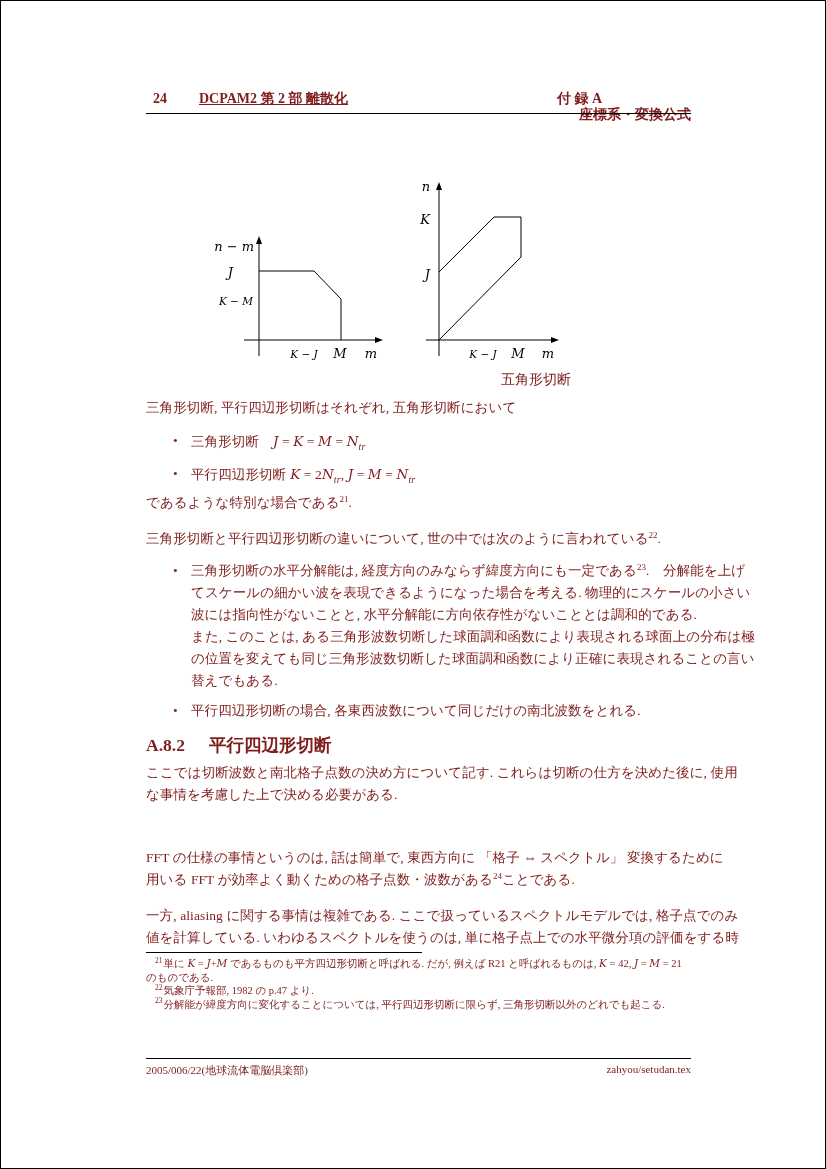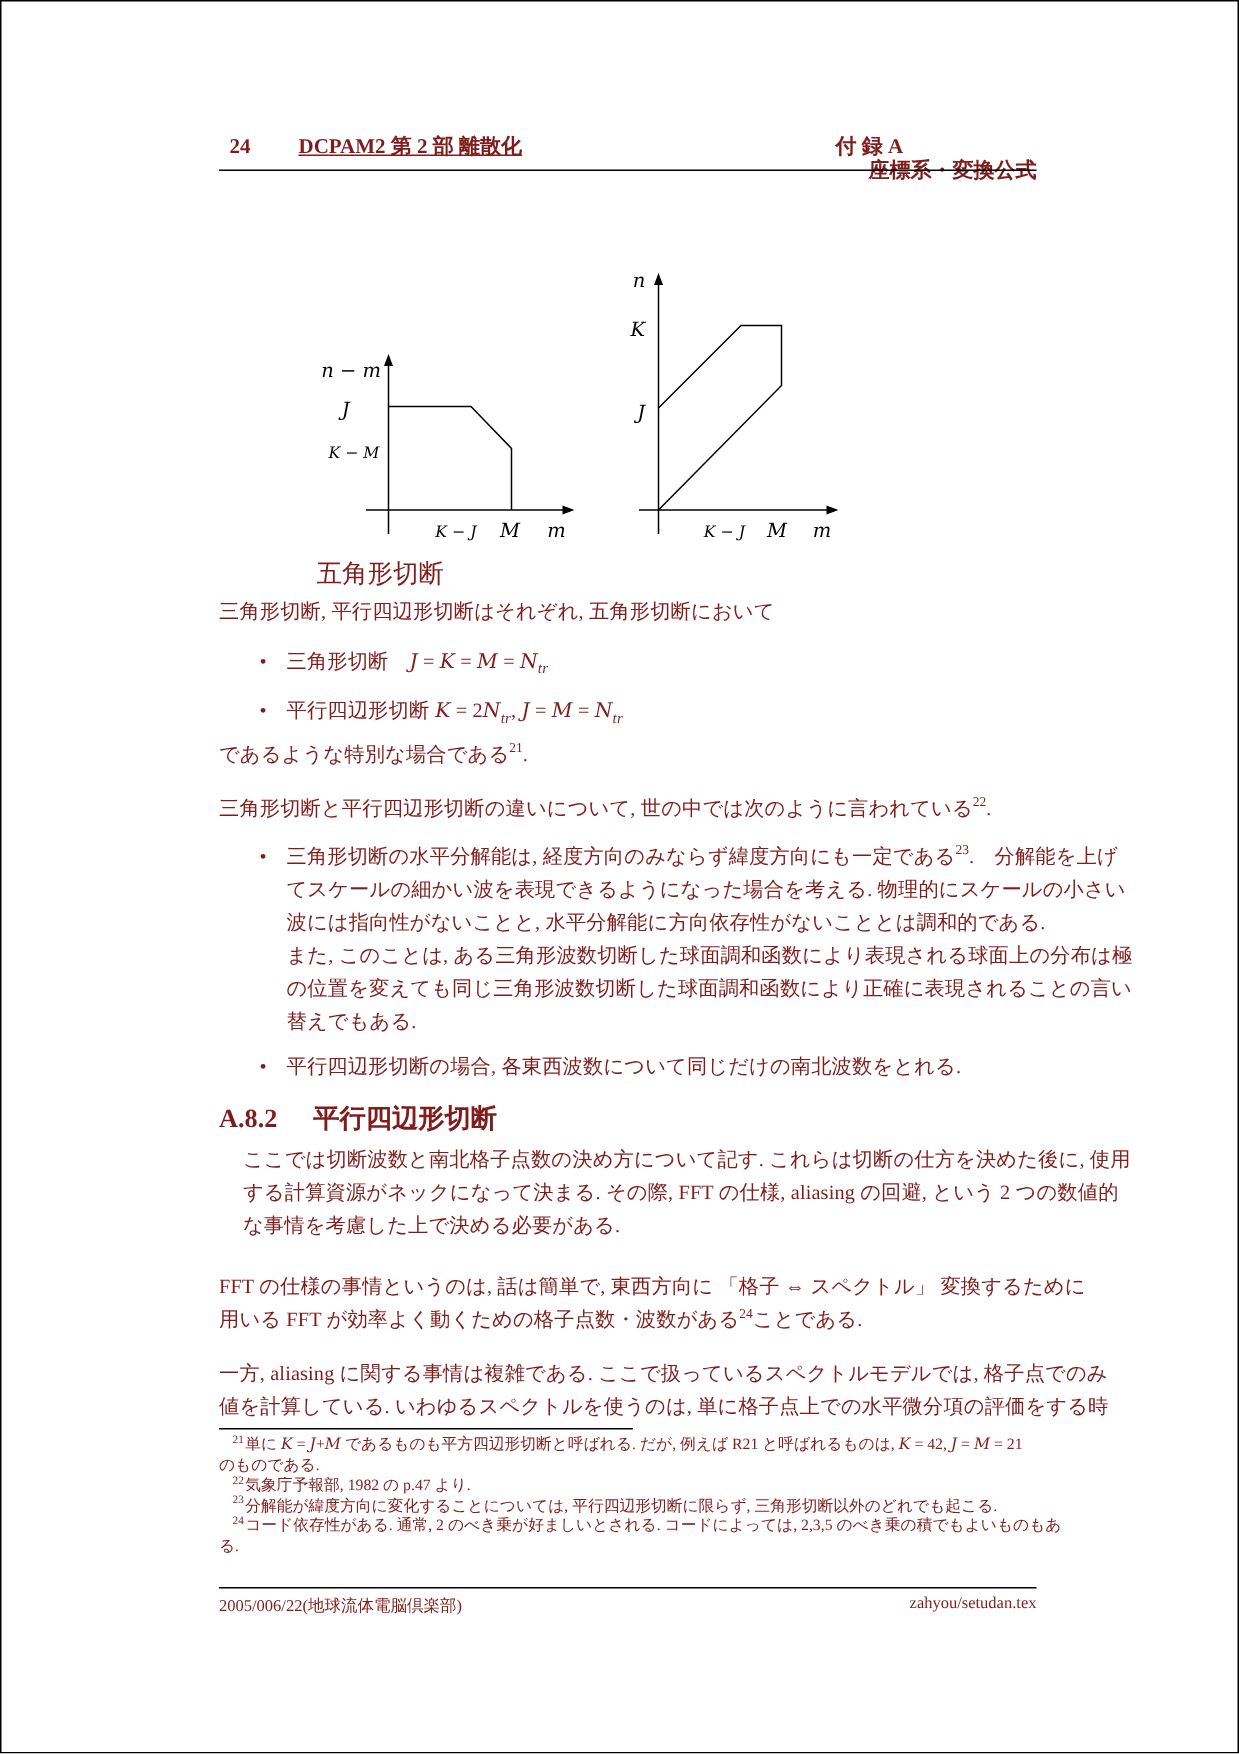--- a/index.html
+++ b/index.html
@@ -48,21 +48,21 @@
     display:flex;align-items:baseline;
   }
   .sec-heading .stitle{margin-left:24px;}
 
   
   .fig-svg{position:absolute;}
   svg line, svg path{stroke:#000;stroke-width:1;fill:none;}
   svg polygon{fill:#000;stroke:none;}
   svg text{font-family:"DejaVu Serif","Liberation Serif",serif;font-style:italic;font-size:13px;fill:#000;}
   svg text.small{font-size:10.5px;}
-  .fig-caption{position:absolute;left:210px;top:370px;width:360px;text-align:left;font-size:17px;}
+  .fig-caption{position:absolute;left:210px;top:370px;width:360px;text-align:right;font-size:14px;}
 
   
   .footnotes{position:absolute;left:145px;top:956px;width:548px;font-size:10.5px;line-height:13.5px;}
   .footnote .fline{white-space:nowrap;}
   .footnote sup.fnum{font-size:7.5px;line-height:0;margin-left:9px;margin-right:1px;}
 
   
   .footer{
     position:absolute;left:145px;top:1062px;width:545px;
     font-size:11px;display:flex;justify-content:space-between;
@@ -155,23 +155,22 @@
     <div class="item-body">
         <div class="tline"><span>平行四辺形切断の場合, 各東西波数について同じだけの南北波数をとれる.</span></div>
       </div>
   </div>
 
   <div class="sec-heading">
     <span>A.8.2</span>
     <span class="stitle">平行四辺形切断</span>
   </div>
 
-  <div class="abs body-text" style="left:161px;top:761px;width:548px;">
+  <div class="abs body-text" style="left:145px;top:761px;width:548px;">
       <div class="tline"><span>ここでは切断波数と南北格子点数の決め方について記す. これらは切断の仕方を決めた後に, 使用</span></div>
-      <div class="tline"><span>する計算資源がネックになって決まる. その際, FFT の仕様, aliasing の回避, という 2 つの数値的</span></div>
       <div class="tline"><span>な事情を考慮した上で決める必要がある.</span></div>
     </div>
 
   <div class="abs body-text" style="left:145px;top:846px;width:548px;">
       <div class="tline"><span>FFT の仕様の事情というのは, 話は簡単で, 東西方向に 「格子 ⇔ スペクトル」 変換するために</span></div>
       <div class="tline"><span>用いる FFT が効率よく動くための格子点数・波数がある</span><sup class="fnm">24</sup><span>ことである.</span></div>
     </div>
 
   <div class="abs body-text" style="left:145px;top:904px;width:548px;">
       <div class="tline"><span>一方, aliasing に関する事情は複雑である. ここで扱っているスペクトルモデルでは, 格子点でのみ</span></div>
@@ -184,24 +183,20 @@
       <div class="footnote">
         <div class="fline"><sup class="fnum">21</sup><span>単に </span><span class="math">K</span><span> = </span><span class="math">J</span><span>+</span><span class="math">M</span><span> であるものも平方四辺形切断と呼ばれる. だが, 例えば R21 と呼ばれるものは, </span><span class="math">K</span><span> = 42, </span><span class="math">J</span><span> = </span><span class="math">M</span><span> = 21</span></div>
         <div class="fline"><span>のものである.</span></div>
       </div>
       <div class="footnote">
         <div class="fline"><sup class="fnum">22</sup><span>気象庁予報部, 1982 の p.47 より.</span></div>
       </div>
       <div class="footnote">
         <div class="fline"><sup class="fnum">23</sup><span>分解能が緯度方向に変化することについては, 平行四辺形切断に限らず, 三角形切断以外のどれでも起こる.</span></div>
       </div>
-      <div class="footnote">
-        <div class="fline"><sup class="fnum">24</sup><span>コード依存性がある. 通常, 2 のべき乗が好ましいとされる. コードによっては, 2,3,5 のべき乗の積でもよいものもあ</span></div>
-        <div class="fline"><span>る.</span></div>
-      </div>
     </div>
 
   <div class="rule" style="left:145px;top:1057px;width:545px;"></div>
   <div class="footer">
     <span>2005/006/22(地球流体電脳倶楽部)</span>
     <span>zahyou/setudan.tex</span>
   </div>
 
 </div>
 

